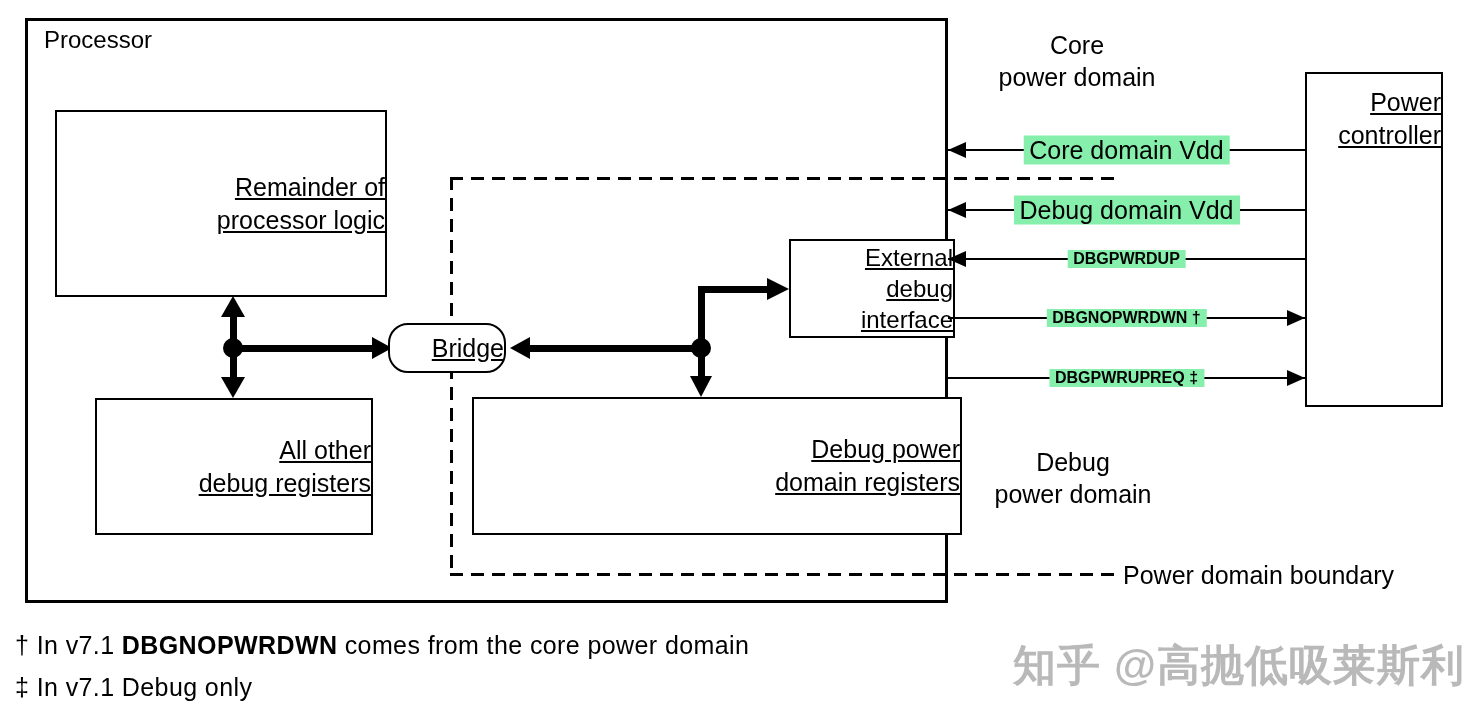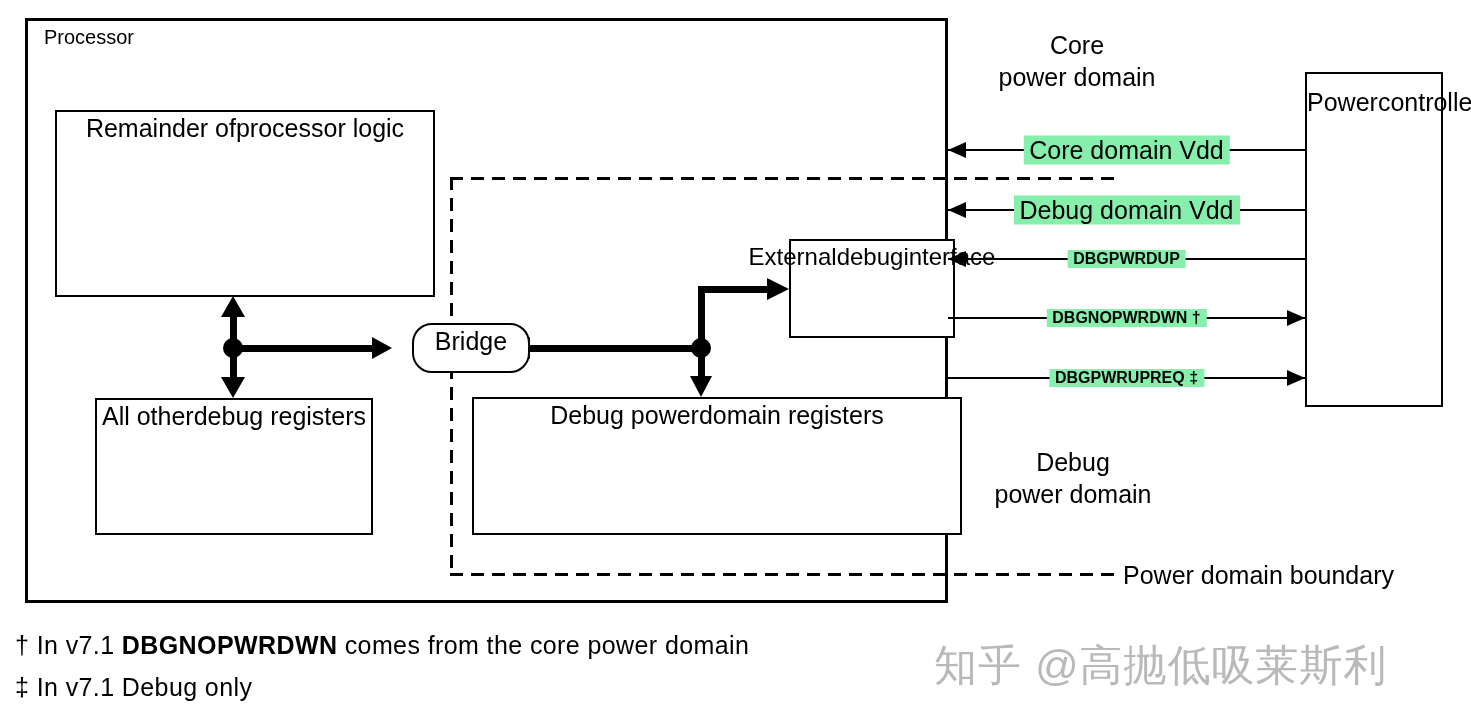--- a/index.html
+++ b/index.html
@@ -16,45 +16,46 @@
     color: #000000;
     overflow: hidden;
   }
   
   .box {
     position: absolute;
     box-sizing: border-box;
     border: 2px solid #000;
     background: #ffffff;
     display: flex;
-    flex-direction: row;
-    align-items: flex-start;
+    flex-direction: column;
+    align-items: flex-end;
     justify-content: center;
     text-align: center;
     font-size: 25px;
     line-height: 33px;
+    text-decoration: underline;
   }
   .processor-box {
     left: 25px; top: 18px; width: 923px; height: 585px;
     border-width: 3px;
     background: transparent;
     z-index: 0;
   }
   .processor-label {
     position: absolute;
     left: 44px; top: 26px;
-    font-size: 20px;
+    font-size: 24px;
     z-index: 4;
   }
-  .remainder-box { left: 55px;  top: 110px; width: 380px; height: 187px; z-index: 2; }
+  .remainder-box { left: 55px;  top: 110px; width: 332px; height: 187px; z-index: 2; }
   .allother-box  { left: 95px;  top: 398px; width: 278px; height: 137px; z-index: 2; }
   .debugregs-box { left: 472px; top: 397px; width: 490px; height: 138px; z-index: 2; }
   .extdebug-box  { left: 789px; top: 239px; width: 166px; height: 99px;  z-index: 2;
                    font-size: 24px; line-height: 31px; }
-  .bridge-box    { left: 412px; top: 323px; width: 118px; height: 50px;  z-index: 3; border-radius: 20px; }
+  .bridge-box    { left: 388px; top: 323px; width: 118px; height: 50px;  z-index: 3; border-radius: 20px; }
   .powerctrl-box { left: 1305px; top: 72px; width: 138px; height: 335px;
                    justify-content: flex-start; padding-top: 12px; z-index: 2; }
 
   
   .dash-h {
     position: absolute;
     height: 3px;
     background: repeating-linear-gradient(90deg, #000 0 13px, transparent 13px 21px);
     z-index: 1;
   }
@@ -150,28 +151,29 @@
     white-space: nowrap;
     letter-spacing: 0.4px;
     z-index: 2;
   }
   .footnote-1 { top: 631px; }
   .footnote-2 { top: 673px; }
 
   
   .watermark {
     position: absolute;
-    left: 934px; top: 637px;
+    left: 1013px; top: 637px;
     font-size: 43px;
     color: #b9b9b9;
     letter-spacing: 1px;
     white-space: nowrap;
     text-shadow: 1px 1px 0 #ffffff;
     z-index: 2;
     font-family: "Liberation Sans", "DejaVu Sans", sans-serif;
+    font-weight: bold;
   }
 </style>
 </head>
 <body>
 
 <div class="stage">
 
   <div class="box processor-box"></div>
   <div class="processor-label">Processor</div>
 

